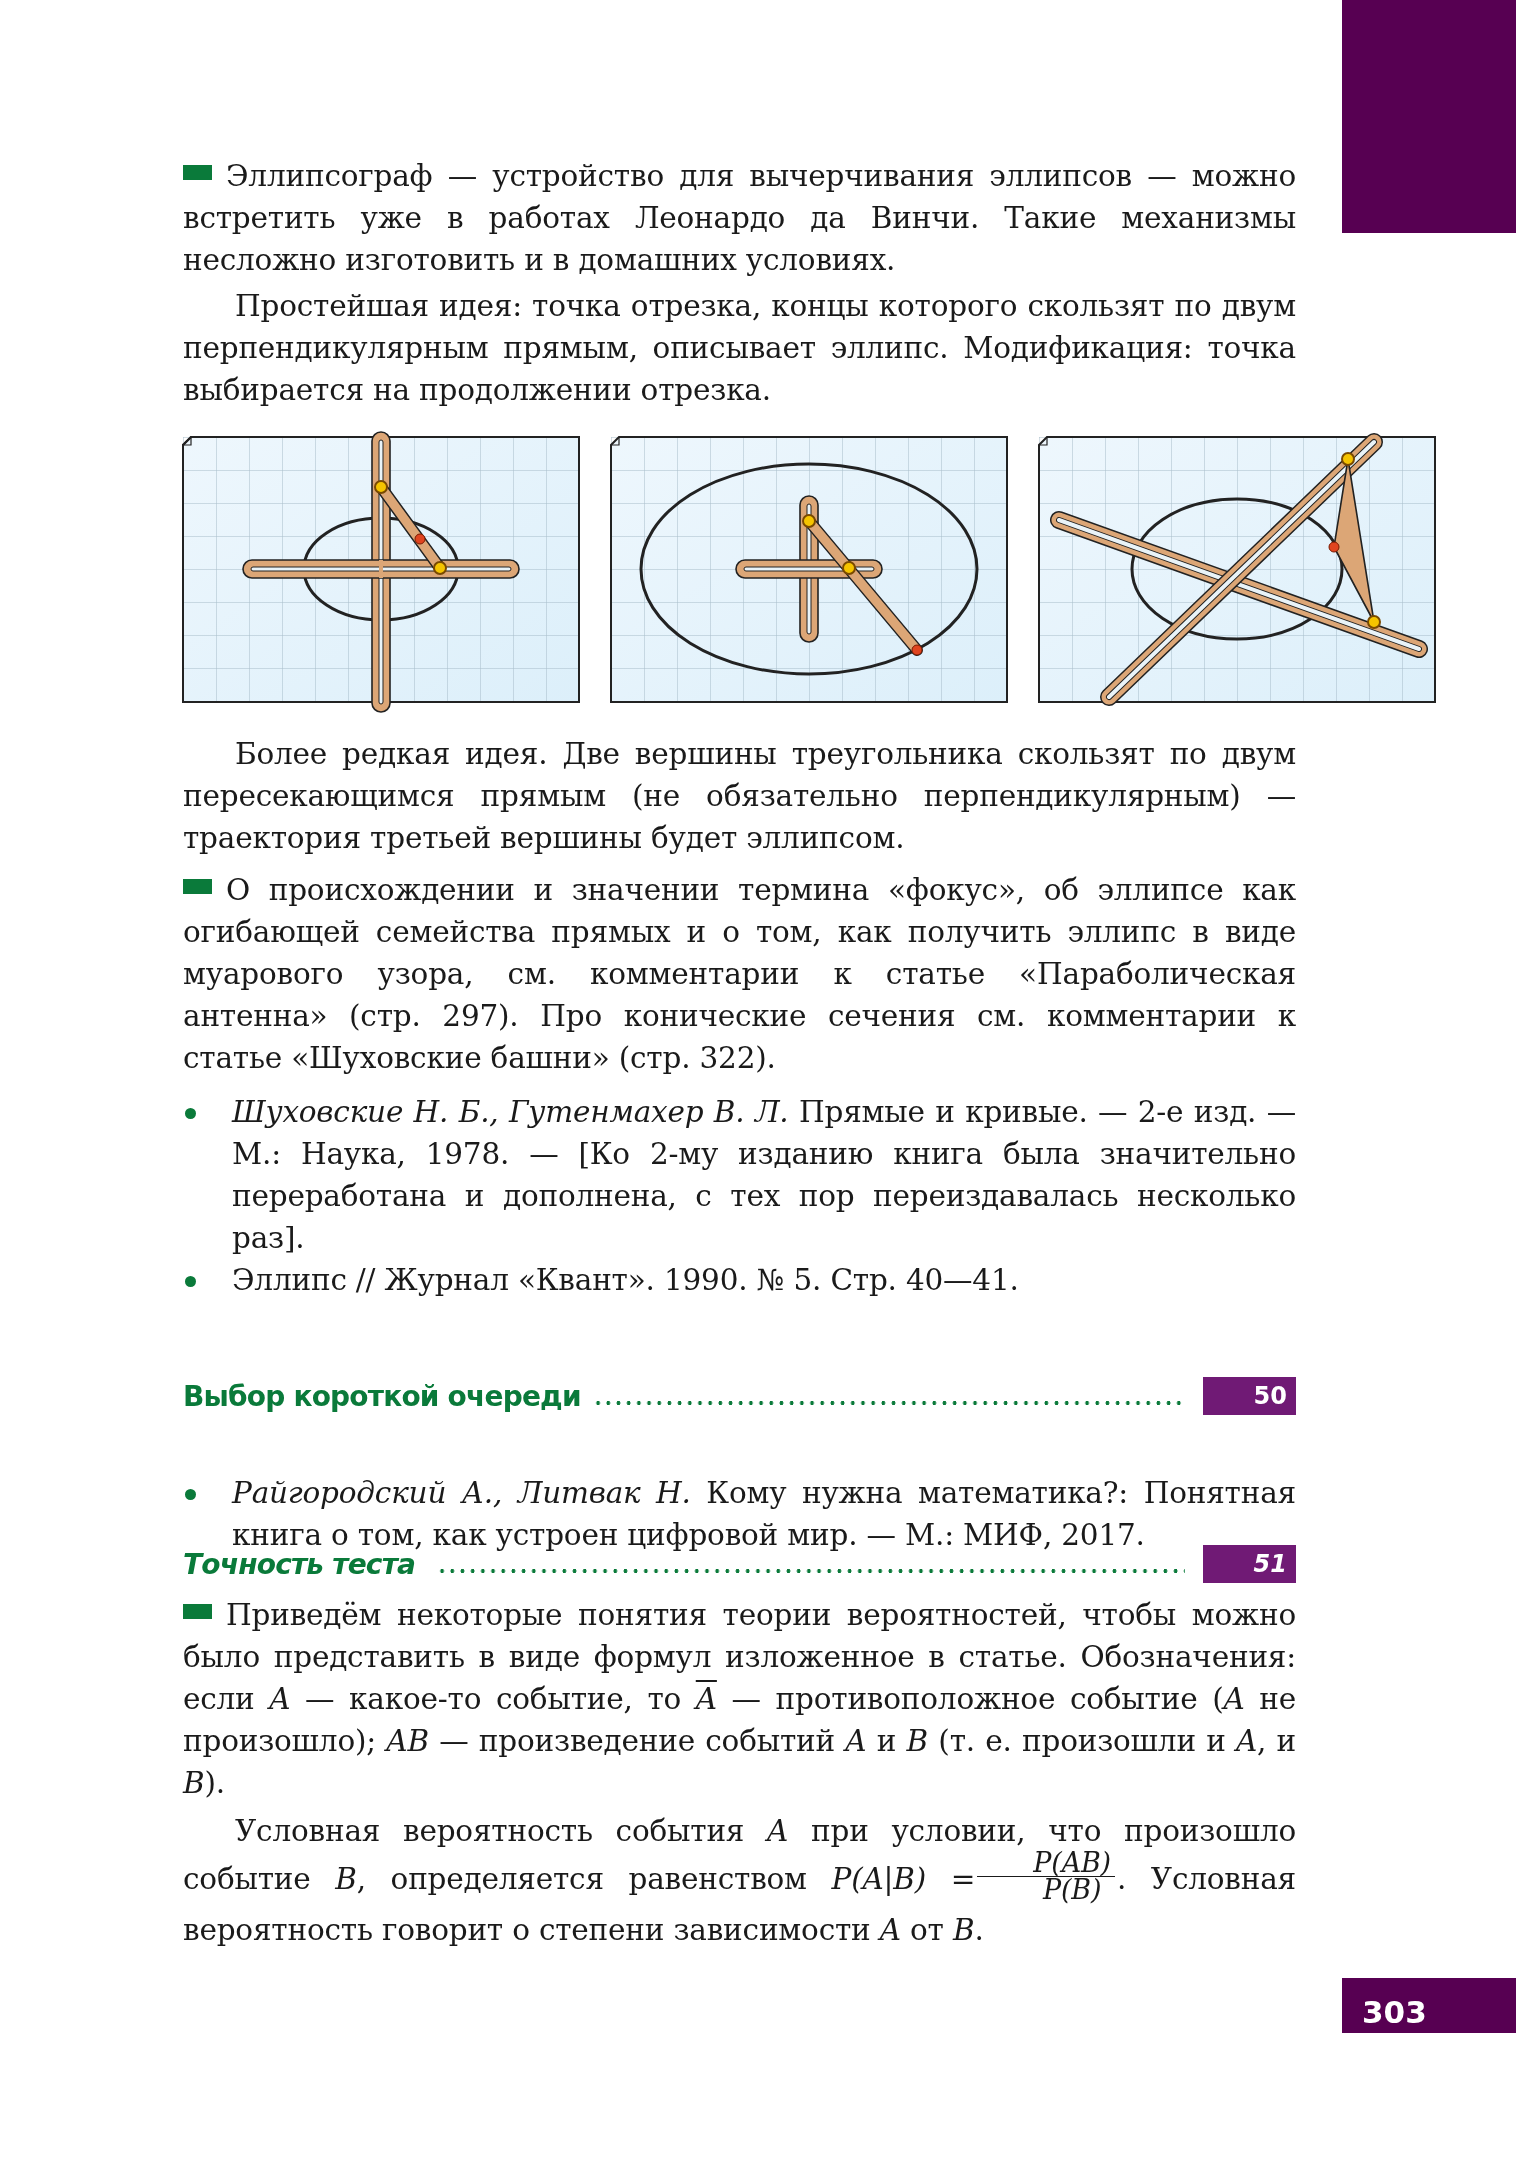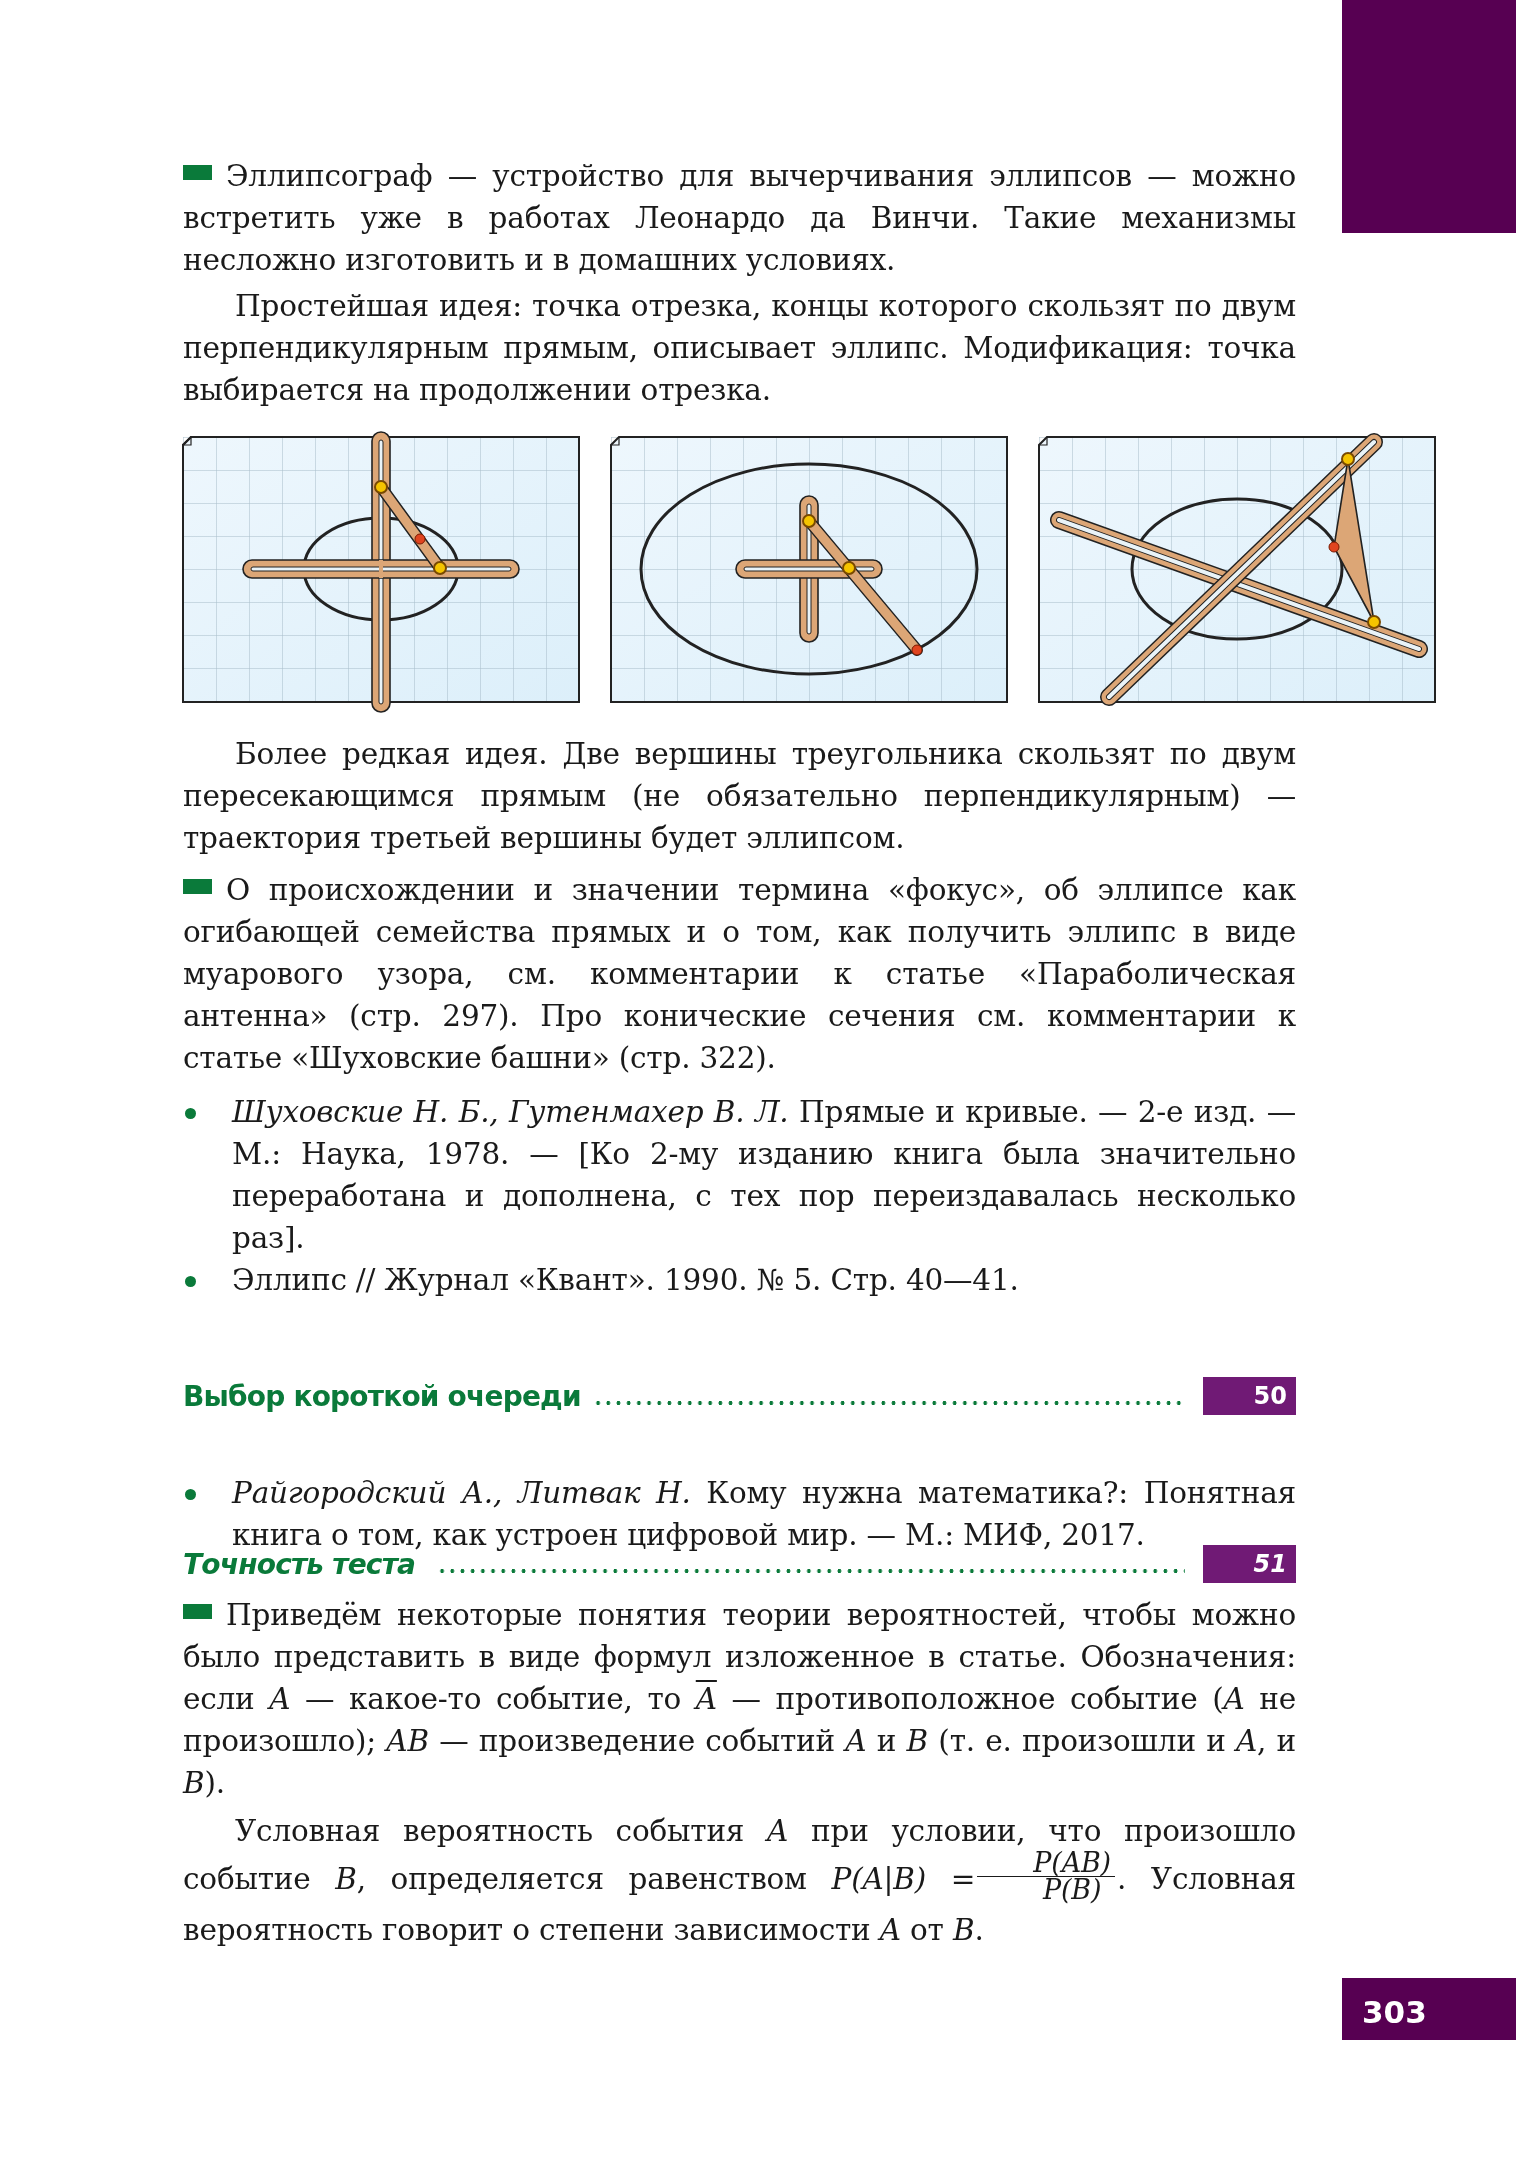--- a/index.html
+++ b/index.html
@@ -1,21 +1,21 @@
 <!DOCTYPE html>
 <html><head>
 <meta charset="utf-8">
 <style>
   html, body { margin: 0; padding: 0; }
   body {
     width: 1516px; height: 2160px; position: relative; background: #ffffff;
     font-family: "DejaVu Serif", "Liberation Serif", serif; color: #1a1a1a; overflow: hidden;
   }
   .tab-top { position: absolute; left: 1342px; top: 0; width: 174px; height: 233px; background: #570052; }
-  .tab-page { position: absolute; left: 1342px; top: 1978px; width: 174px; height: 62px; background: #570052;
+  .tab-page { position: absolute; left: 1342px; top: 1978px; width: 174px; height: 55px; background: #570052;
     color: #fff; font-family: "DejaVu Sans", "Liberation Sans", sans-serif; font-weight: bold; font-size: 31px;
     line-height: 69px; padding-left: 20px; box-sizing: border-box; }
   .col { position: absolute; left: 183px; width: 1113px; }
   p.txt { margin: 0; font-size: 29.5px; line-height: 42px; text-align: justify; letter-spacing: -0.2px; }
   p.txt.indent { text-indent: 52px; }
   .sq { display: inline-block; width: 29px; height: 15px; background: #0a7a3a; margin-right: 14px; vertical-align: 6px; }
   .figs { position: absolute; top: 437px; left: 183px; width: 1253px; height: 280px; }
   .panel { position: absolute; top: 0; width: 396px; height: 265px; }
   .panel svg { overflow: visible; }
   ul.refs { list-style: none; margin: 0; padding: 0; }

